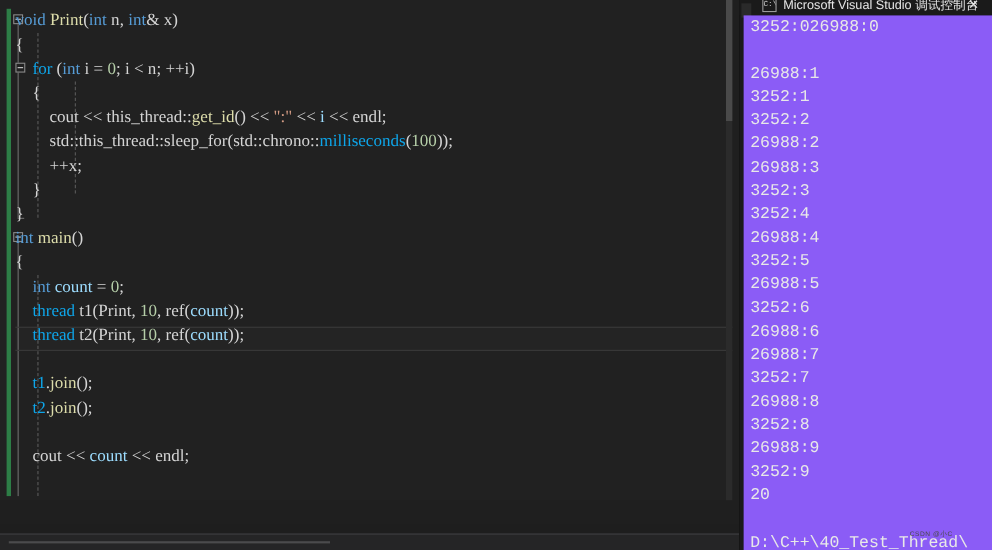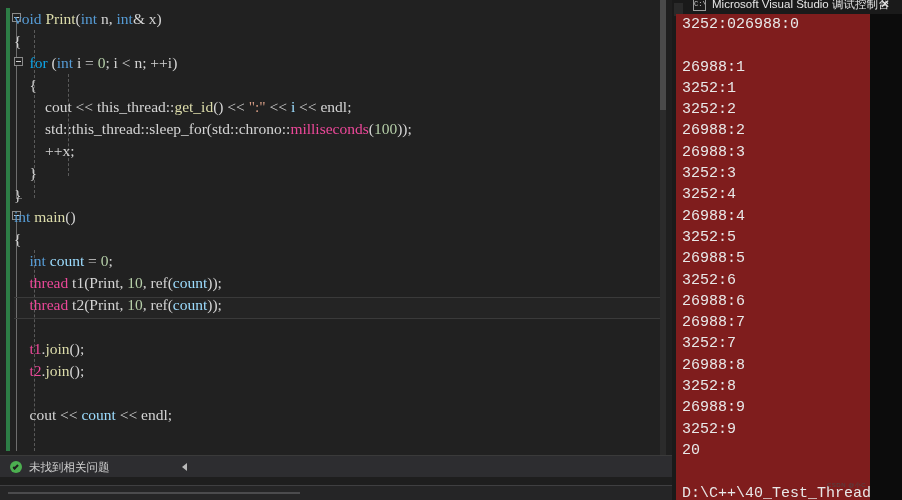--- a/index.html
+++ b/index.html
@@ -64,21 +64,21 @@
   .cur-line-box{
     position:absolute;left:14px;top:297px;width:652px;height:22px;
     border-top:1px solid #3a3a3a;border-bottom:1px solid #3a3a3a;
     box-sizing:border-box;background:rgba(255,255,255,0.015);
   }
 
   
   .kw{color:#569cd6;}       
   .ctl{color:#0ea5e9;}      
   .fn{color:#dcdcaa;}       
-  .typ{color:#ec4899;}      
+  .typ{color:#0ea5e9;}      
   .var{color:#9cdcfe;}      
   .str{color:#d69d85;}      
   .num{color:#b5cea8;}      
   .pl{color:#d4d4d4;}       
 
   
   .ed-scroll{
     position:absolute;right:0;top:0;width:6px;height:455px;background:#2b2b2b;
   }
   .ed-scroll .thumb{
@@ -151,22 +151,22 @@
   .cw-title-text{
     position:absolute;left:40px;top:-3px;
     font-family:"Liberation Sans", sans-serif;font-size:11.5px;color:#e6e6e6;
     white-space:nowrap;
   }
   .cw-close{
     position:absolute;right:12px;top:-3px;
     font-family:"Liberation Sans", sans-serif;font-size:12px;color:#e6e6e6;
   }
   .console-body{
-    position:absolute;left:4px;top:14px;width:194px;height:486px;
-    background:#7f1d1d;
+    position:absolute;left:4px;top:14px;width:226px;height:486px;
+    background:#8b5cf6;
     font-family:"Liberation Mono", monospace;
     font-size:15px;line-height:21.3px;
     color:#e8e8e8;
     white-space:pre;
     padding-left:6px;
     box-sizing:border-box;
     overflow:hidden;
   }
   .cline{height:21.3px;}
   .watermark{
@@ -201,25 +201,20 @@
 
       <div class="cur-line-box"></div>
 
       <div class="code" id="code-root"><div class="ln"><span class="kw">void</span><span class="pl"> </span><span class="fn">Print</span><span class="pl">(</span><span class="kw">int</span><span class="pl"> n, </span><span class="kw">int</span><span class="pl">&amp; x)</span></div><div class="ln"><span class="pl">{</span></div><div class="ln"><span class="pl">    </span><span class="ctl">for</span><span class="pl"> (</span><span class="kw">int</span><span class="pl"> i = </span><span class="num">0</span><span class="pl">; i &lt; n; ++i)</span></div><div class="ln"><span class="pl">    {</span></div><div class="ln"><span class="pl">        </span><span class="pl">cout</span><span class="pl"> &lt;&lt; this_thread::</span><span class="fn">get_id</span><span class="pl">() &lt;&lt; </span><span class="str">":"</span><span class="pl"> &lt;&lt; </span><span class="var">i</span><span class="pl"> &lt;&lt; endl;</span></div><div class="ln"><span class="pl">        std::this_thread::</span><span class="pl">sleep_for</span><span class="pl">(std::chrono::</span><span class="typ">milliseconds</span><span class="pl">(</span><span class="num">100</span><span class="pl">));</span></div><div class="ln"><span class="pl">        ++x;</span></div><div class="ln"><span class="pl">    }</span></div><div class="ln"><span class="pl">}</span></div><div class="ln"><span class="kw">int</span><span class="pl"> </span><span class="fn">main</span><span class="pl">()</span></div><div class="ln"><span class="pl">{</span></div><div class="ln"><span class="pl">    </span><span class="kw">int</span><span class="pl"> </span><span class="var">count</span><span class="pl"> = </span><span class="num">0</span><span class="pl">;</span></div><div class="ln"><span class="pl">    </span><span class="typ">thread</span><span class="pl"> t1(Print, </span><span class="num">10</span><span class="pl">, </span><span class="pl">ref</span><span class="pl">(</span><span class="var">count</span><span class="pl">));</span></div><div class="ln"><span class="pl">    </span><span class="typ">thread</span><span class="pl"> t2(Print, </span><span class="num">10</span><span class="pl">, </span><span class="pl">ref</span><span class="pl">(</span><span class="var">count</span><span class="pl">));</span></div><div class="ln"><span class="pl"></span></div><div class="ln"><span class="pl">    </span><span class="typ">t1</span><span class="pl">.</span><span class="fn">join</span><span class="pl">();</span></div><div class="ln"><span class="pl">    </span><span class="typ">t2</span><span class="pl">.</span><span class="fn">join</span><span class="pl">();</span></div><div class="ln"><span class="pl"></span></div><div class="ln"><span class="pl">    cout &lt;&lt; </span><span class="var">count</span><span class="pl"> &lt;&lt; endl;</span></div></div>
 
       <div class="ed-scroll">
         <div class="thumb"></div>
       </div>
     </div>
 
-    <div class="status-bar">
-      <div class="ok-icon"></div>
-      <div class="status-text">未找到相关问题</div>
-      <div class="status-collapse"></div>
-    </div>
 
     <div class="lower-gap"></div>
     <div class="lower-panel">
       <div class="hl"></div>
     </div>
   </div>
 
   <div class="console-win">
     <div class="console-left-edge"></div>
 

